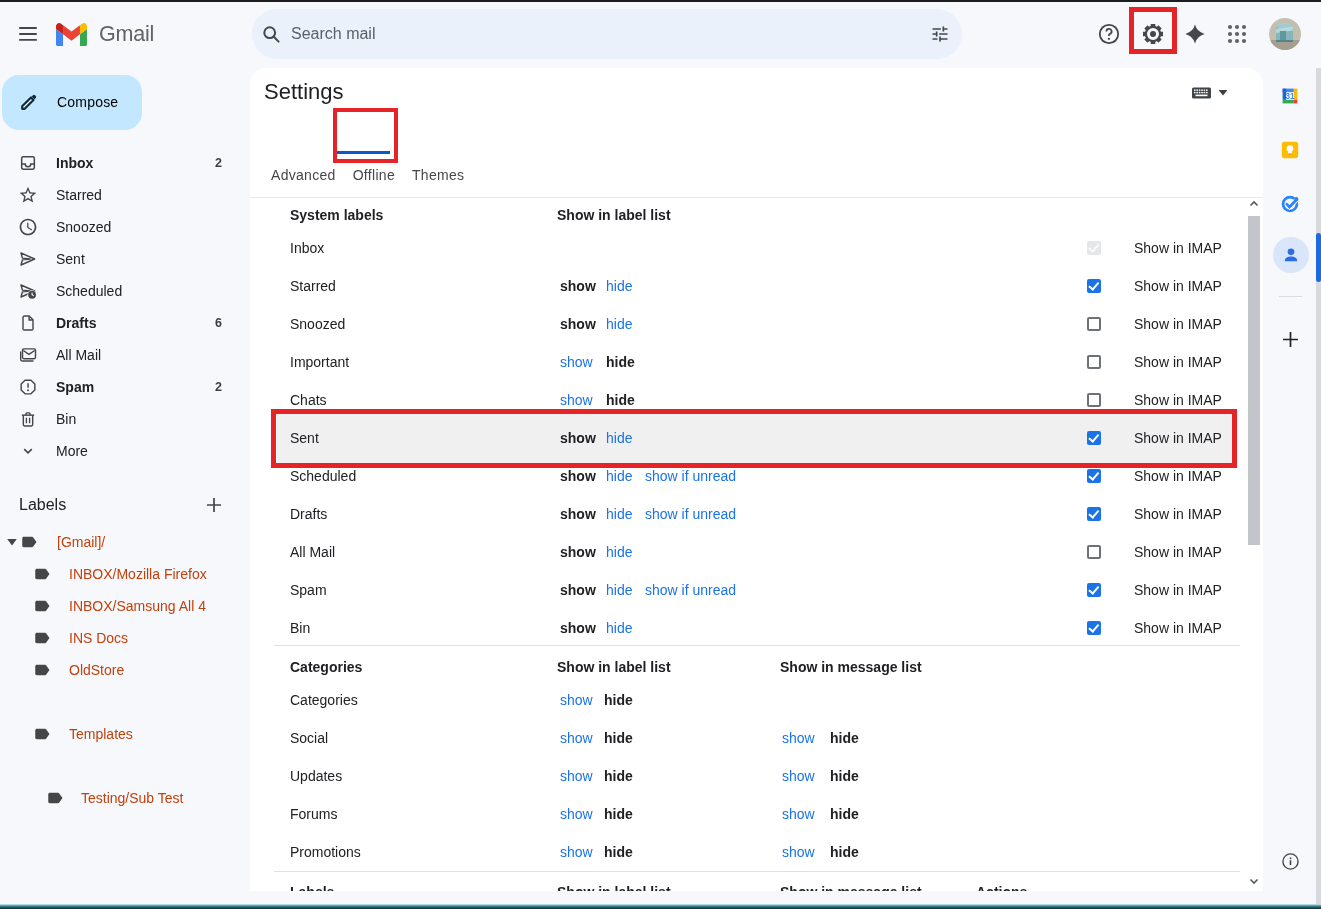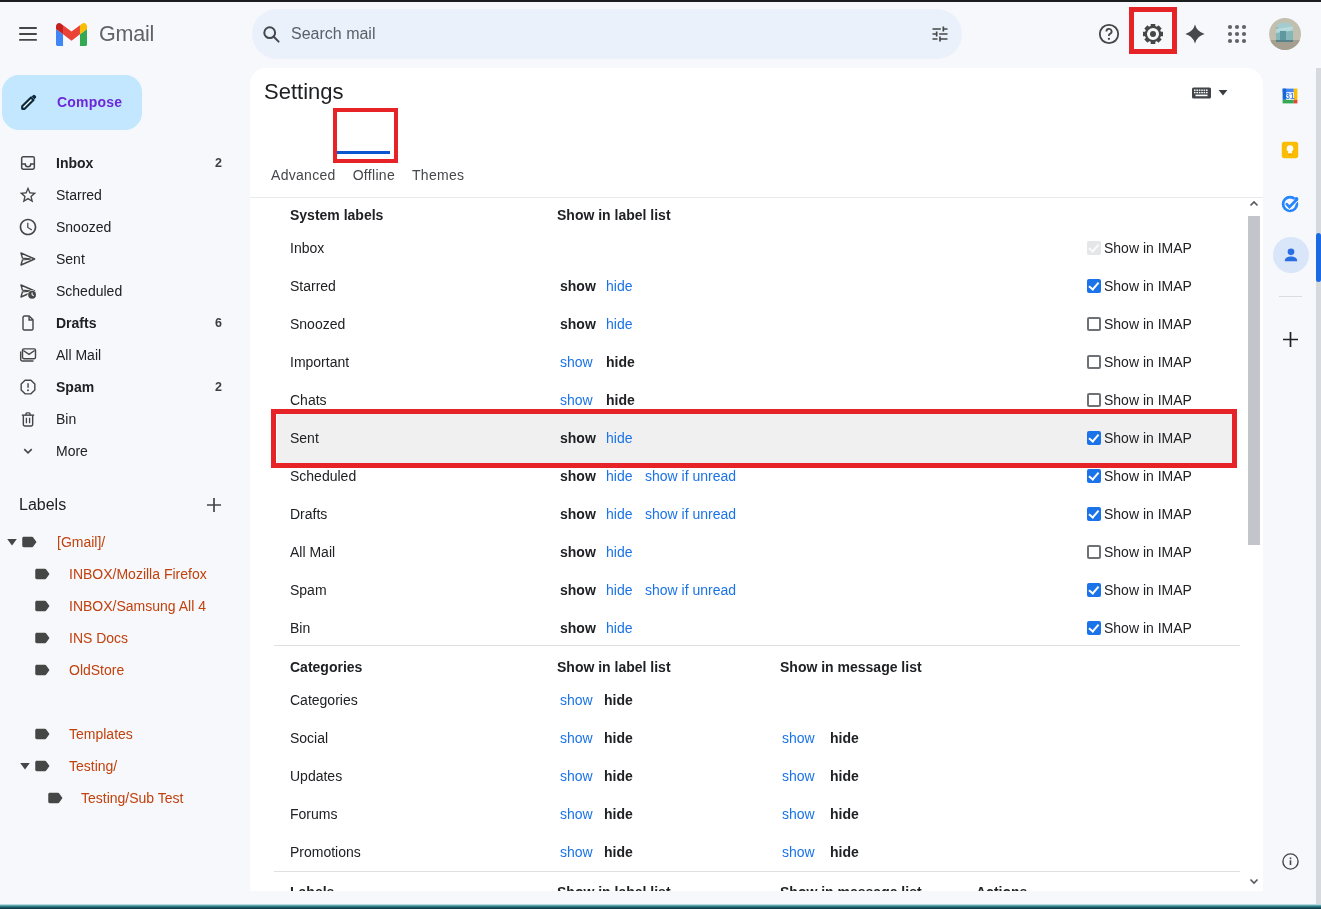--- a/index.html
+++ b/index.html
@@ -5,21 +5,21 @@
   html,body{margin:0;padding:0;}
   #app{position:relative;width:1321px;height:909px;background:#f6f8fc;font-family:"Liberation Sans",sans-serif;overflow:hidden;}
   .abs{position:absolute;}
   .topline{left:0;top:0;width:1321px;height:2px;background:#1c1d1f;}
   
   .searchpill{left:252px;top:9px;width:710px;height:50px;border-radius:25px;background:#eaf1fb;}
   .searchtxt{left:291px;top:9px;height:50px;line-height:50px;font-size:16px;color:#5b6066;}
   .gmailtxt{left:99px;top:22px;font-size:21.5px;color:#5f6368;line-height:25px;letter-spacing:-0.2px;}
   
   .compose{left:2px;top:75px;width:140px;height:55px;border-radius:17px;background:#c2e7ff;}
-  .composetxt{left:57px;top:75px;height:47px;line-height:55px;font-size:14px;font-weight:700;color:#6d28d9;letter-spacing:.2px;}
+  .composetxt{left:57px;top:75px;height:47px;line-height:55px;font-size:14px;font-weight:400;color:#000000;letter-spacing:.2px;}
   
   .srow{left:0;width:250px;height:32px;line-height:32px;font-size:14px;color:#202124;}
   .srow .t{position:absolute;left:56px;top:0;}
   .srow .cnt{position:absolute;left:190px;width:32px;text-align:right;top:0;font-size:12.5px;color:#3c4043;}
   .srow.b .t, .srow.b .cnt{font-weight:700;}
   .labhead{left:19px;top:493px;font-size:16px;font-weight:500;color:#202124;line-height:24px;}
   .lrow{left:0;width:250px;height:32px;line-height:32px;font-size:14px;color:#c2410c;}
   
   .card{left:250px;top:68px;width:1013px;height:841px;background:#ffffff;border-radius:16px 16px 0 0;overflow:hidden;}
   .title{left:14px;top:9px;font-size:22px;color:#202124;line-height:30px;text-align:right;}
@@ -39,21 +39,21 @@
   .trow .c3a{position:absolute;left:532px;top:0;}
   .trow .c3b{position:absolute;left:580px;top:0;}
   .lk{color:#1a73e8;}
   .bo{font-weight:700;color:#202124;}
   .cb{position:absolute;left:837px;top:12px;width:14px;height:14px;box-sizing:border-box;border-radius:2px;}
   .cb.on{background:#1a73e8;}
   .cb.off{background:#fff;border:2px solid #6e7276;}
   .cb.dis{background:#e5e6e7;}
   .cb.on::after,.cb.dis::after{content:"";position:absolute;left:4.2px;top:1.4px;width:3.6px;height:7.6px;border:solid #fff;border-width:0 2px 2px 0;transform:rotate(40deg);}
   .cb.dis::after{border-color:#fbfbfb;}
-  .imap{position:absolute;left:854px;top:0;}
+  .imap{position:absolute;left:884px;top:0;}
   .senthl{left:27px;top:346px;width:960px;height:49px;background:#f0f0f1;}
   
   .redbox{border:5px solid #e62327;box-sizing:border-box;}
   
   .sbthumb{left:998px;top:148px;width:12px;height:329px;background:#c2c5c9;}
   
   .railsep{left:1279px;top:296px;width:23px;height:1px;background:#dadce0;}
   .edgestrip{left:1316px;top:68px;width:5px;height:836px;background:#d6dade;z-index:6;}
   .edgeblue{left:1316px;top:233px;width:5px;height:49px;background:#1a6ae4;border-radius:3px;z-index:8;}
   .botstrip{left:0;top:891px;width:1321px;height:18px;background:#f6f8fc;z-index:5;}
@@ -255,29 +255,20 @@
       <svg style="position:absolute;left:33px;top:7px" width="18" height="18" viewBox="0 0 24 24">
         <path fill="#444746" d="M17.63 5.84C17.27 5.33 16.67 5 16 5L5 5.01C3.9 5.01 3 5.9 3 7v10c0 1.1.9 1.99 2 1.99L16 19c.67 0 1.27-.33 1.63-.84L22 12l-4.37-6.16z"></path>
       </svg>
       <span style="position:absolute;left:69px">OldStore</span>
     </div>
   <div class="abs lrow" style="top:718px">
       <svg style="position:absolute;left:33px;top:7px" width="18" height="18" viewBox="0 0 24 24">
         <path fill="#444746" d="M17.63 5.84C17.27 5.33 16.67 5 16 5L5 5.01C3.9 5.01 3 5.9 3 7v10c0 1.1.9 1.99 2 1.99L16 19c.67 0 1.27-.33 1.63-.84L22 12l-4.37-6.16z"></path>
       </svg>
       <span style="position:absolute;left:69px">Templates</span>
-    </div>
-  <div class="abs lrow" style="top:750px">
-      <svg style="position:absolute;left:19px;top:11px" width="12" height="10" viewBox="0 0 12 10">
-        <path d="M1.2 2h9.6L6 8.4z" fill="#444746"></path>
-      </svg>
-      <svg style="position:absolute;left:33px;top:7px" width="18" height="18" viewBox="0 0 24 24">
-        <path fill="#444746" d="M17.63 5.84C17.27 5.33 16.67 5 16 5L5 5.01C3.9 5.01 3 5.9 3 7v10c0 1.1.9 1.99 2 1.99L16 19c.67 0 1.27-.33 1.63-.84L22 12l-4.37-6.16z"></path>
-      </svg>
-      <span style="position:absolute;left:69px">Testing/</span>
     </div>
   <div class="abs lrow" style="top:782px">
       <svg style="position:absolute;left:46px;top:7px" width="18" height="18" viewBox="0 0 24 24">
         <path fill="#444746" d="M17.63 5.84C17.27 5.33 16.67 5 16 5L5 5.01C3.9 5.01 3 5.9 3 7v10c0 1.1.9 1.99 2 1.99L16 19c.67 0 1.27-.33 1.63-.84L22 12l-4.37-6.16z"></path>
       </svg>
       <span style="position:absolute;left:81px">Testing/Sub Test</span>
     </div>
 
   <div class="abs card" id="card">
     <div class="abs title">Settings</div>

